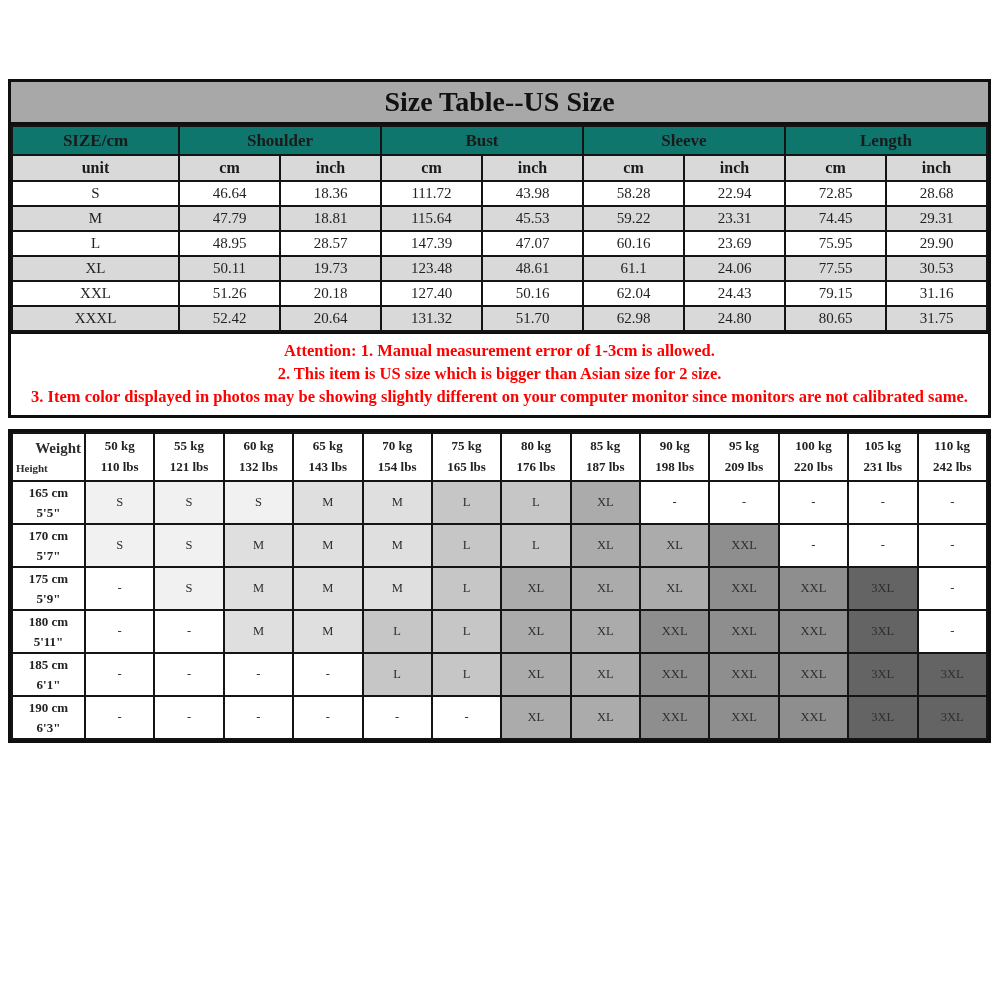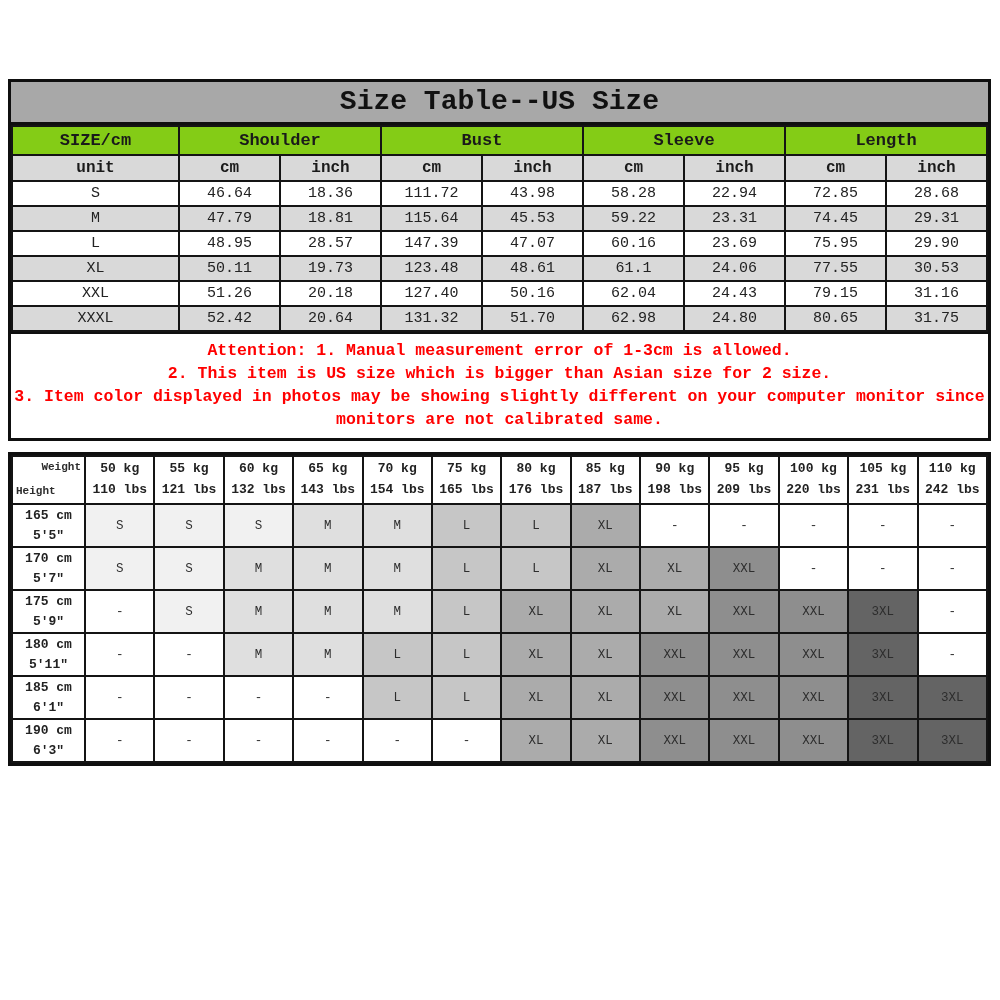--- a/index.html
+++ b/index.html
@@ -1,35 +1,35 @@
 <!DOCTYPE html>
 <html><head>
 <meta charset="utf-8">
 <style>
   html,body { margin:0; padding:0; background:#ffffff; }
   .page {
     position:relative; width:940px; height:1000px; background:#ffffff;
-    font-family:Liberation Mono, monospace; color:#1a1a1a;
+    font-family:Liberation Serif, serif; color:#1a1a1a;
   }
   .sheet { position:absolute; left:8px; top:79px; width:983px; }
 
   
   .t1-block { border:3px solid #0f0f0f; }
   .bar {
     background:#a8a8a8; text-align:center; font-weight:bold; color:#111;
   }
   .t1-bar { height:40px; line-height:40px; font-size:28px; border-bottom:3px solid #0f0f0f; }
 
   table { border-collapse:collapse; width:100%; table-layout:fixed; }
   .t1 th, .t1 td {
     border:2px solid #141414; text-align:center; vertical-align:middle;
     overflow:hidden; white-space:nowrap; padding:0;
   }
   .t1 col.c-size { width:167px; }
-  .t1 thead tr.grp th { height:27px; font-size:17px; font-weight:bold; background:#84cc16; }
+  .t1 thead tr.grp th { height:27px; font-size:17px; font-weight:bold; background:#0f766e; }
   .t1 thead tr.unit th { height:24px; font-size:16px; font-weight:bold; background:#d9d9d9; }
   .t1 tbody td { height:23px; font-size:15px; font-weight:normal; color:#222222; background:#ffffff; }
   .t1 tbody tr.stripe td { background:#d9d9d9; }
 
   .attention {
     border-top:2px solid #0f0f0f; background:#ffffff;
     text-align:center; padding:5px 2px 7px;
   }
   .attention p {
     margin:0; font-weight:bold; font-size:16.5px; line-height:23px;
@@ -48,21 +48,21 @@
   .t2 tbody th.hcell { height:41px; background:#ffffff; font-size:13px; font-weight:bold; line-height:1.5; color:#222; }
   .t2 tbody td { font-size:12.5px; font-weight:normal; color:#2d2d2d; }
 
   .diag {
     position:relative; font-weight:normal;
     background-color:#d2d2d2;
     background-image:linear-gradient(to bottom right,
       rgba(0,0,0,0) calc(50% - 1px), #3a3a3a calc(50% - 1px),
       #3a3a3a calc(50% + 1px), rgba(0,0,0,0) calc(50% + 1px));
   }
-  .diag .w { position:absolute; top:2px; right:3px; font-size:11px; color:#2d2d2d; }
+  .diag .w { position:absolute; top:2px; right:3px; font-size:15px; color:#2d2d2d; }
   .diag .h { position:absolute; bottom:2px; left:3px; font-size:11px; color:#2d2d2d; }
 </style>
 </head>
 <body>
 
 <div class="page">
   <div class="sheet">
 
     <div class="t1-block">
       <div class="bar t1-bar">Size Table--US Size</div>

